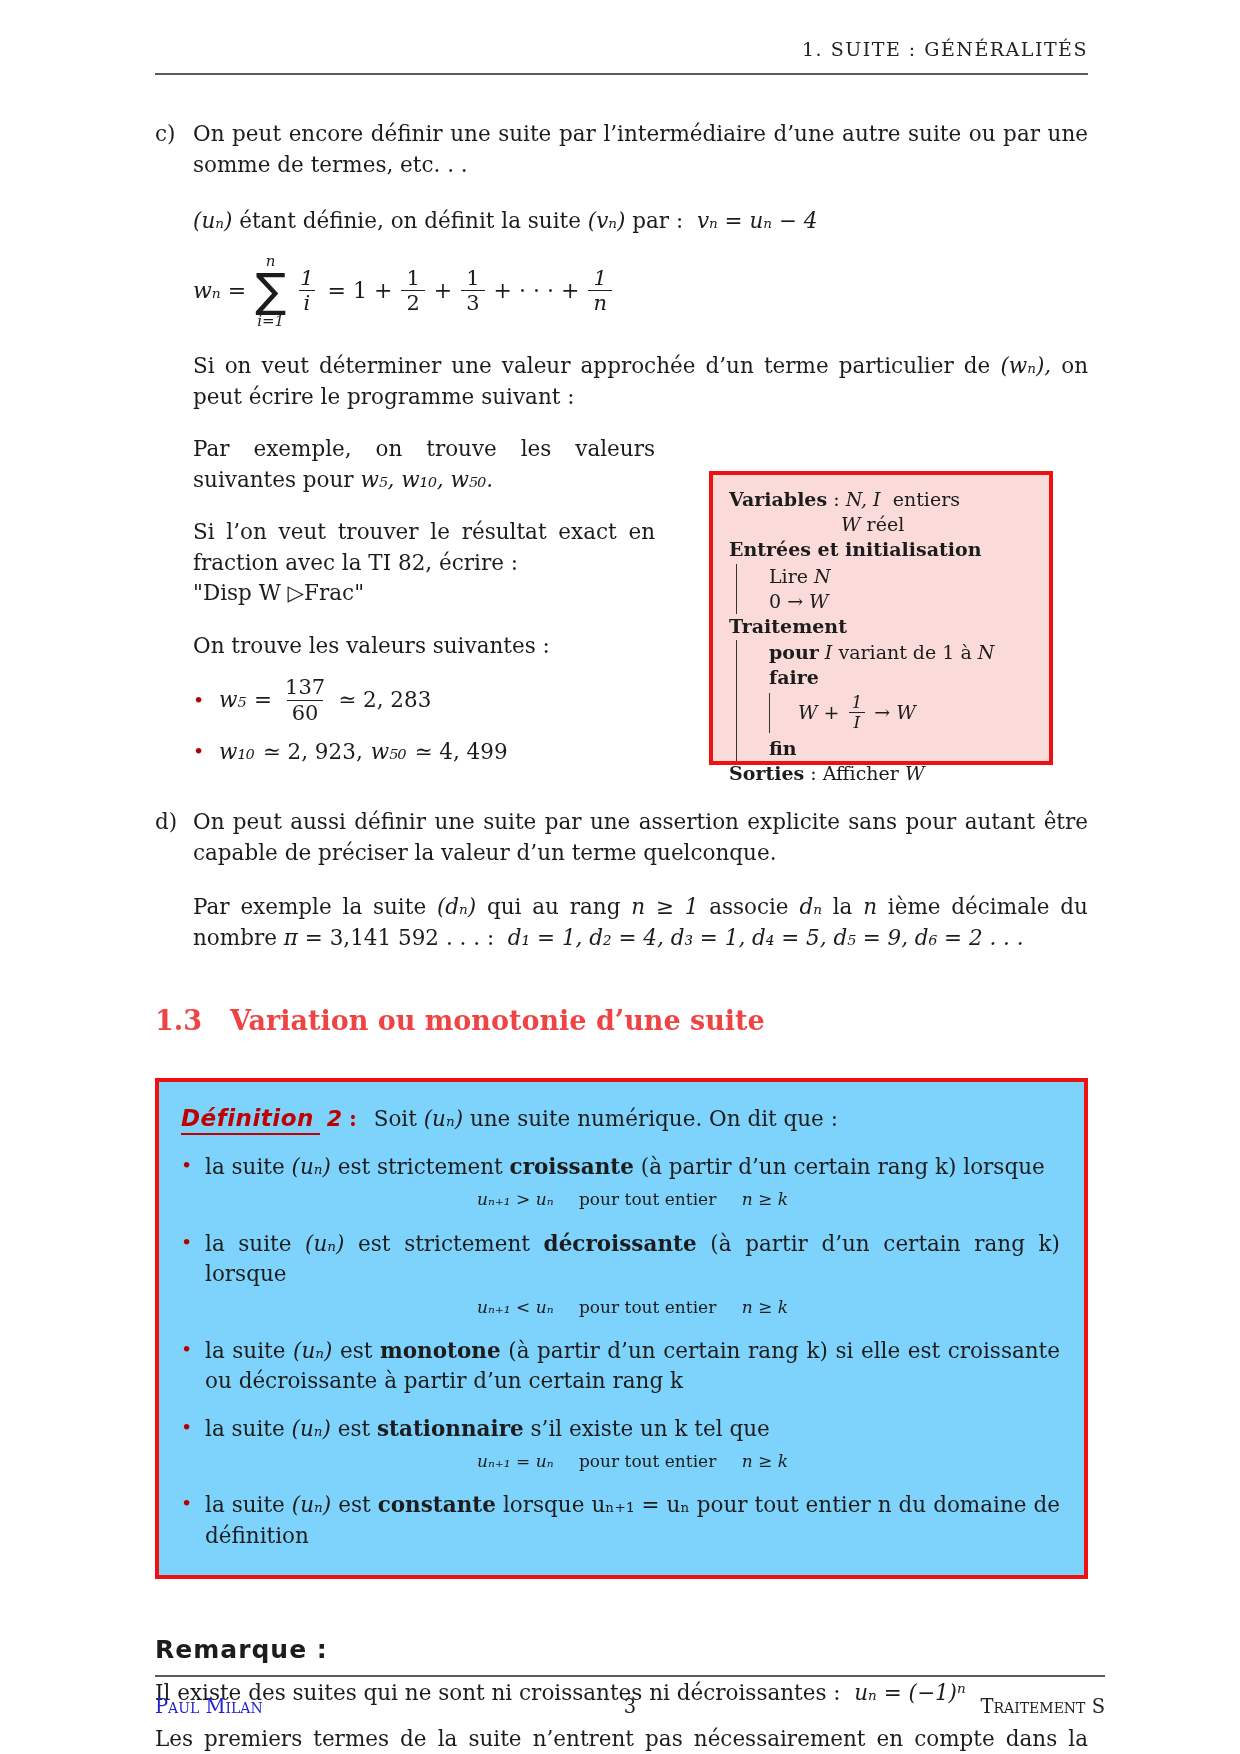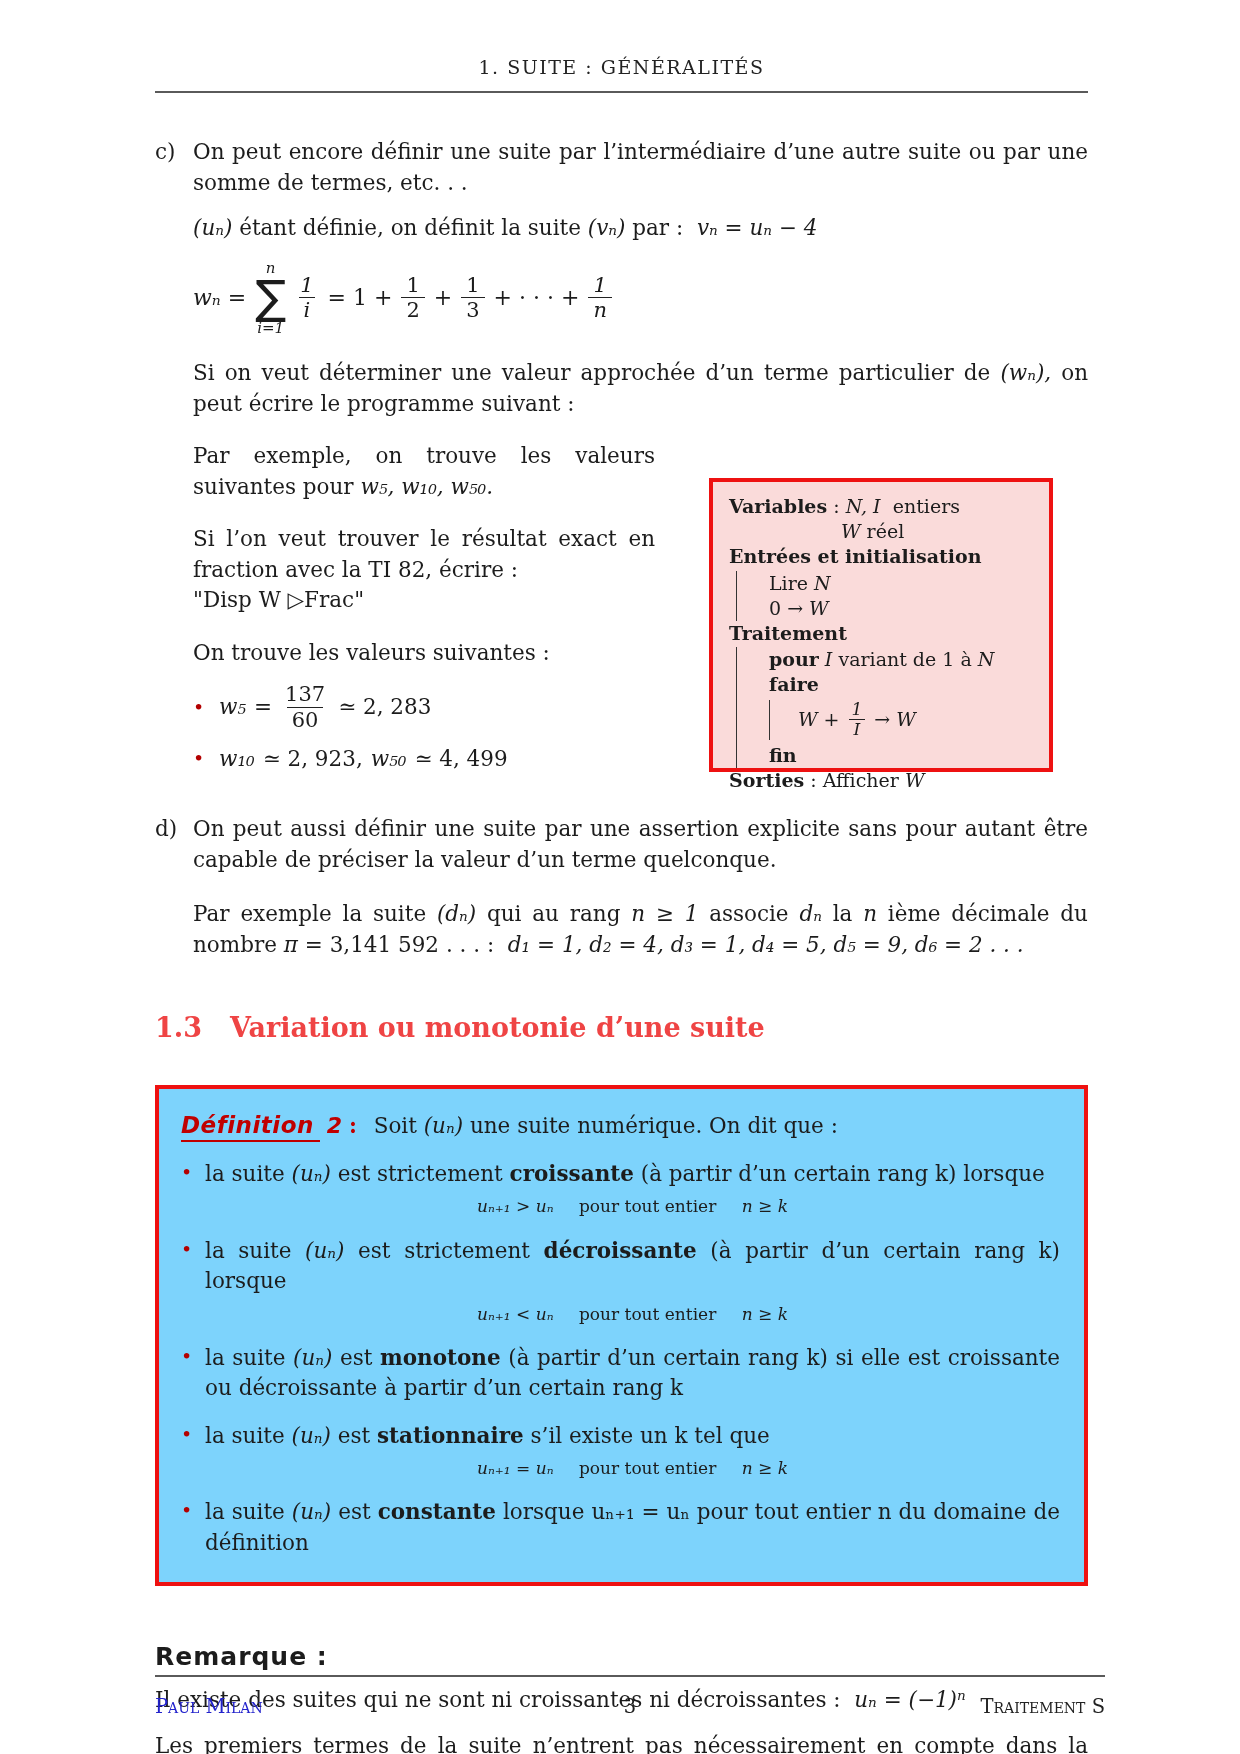--- a/index.html
+++ b/index.html
@@ -9,31 +9,31 @@
     width: 1240px;
     height: 1754px;
     background: #ffffff;
     font-family: "DejaVu Serif", serif;
     color: #1c1c1c;
     overflow: hidden;
   }
   .content { margin: 0 152px 0 155px; }
 
   
-  .doc-header { padding-top: 56px; text-align: center; font-size: 19px; letter-spacing: 1.5px; color: #222; }
+  .doc-header { padding-top: 38px; text-align: right; font-size: 19px; letter-spacing: 1.5px; color: #222; }
   .header-rule { border: none; border-top: 2px solid #5a5a5a; margin-top: 13px; }
 
   
   .item { display: flex; margin-top: 44px; font-size: 21.5px; line-height: 1.42; }
   .item-label { width: 38px; flex: 0 0 38px; }
   .item-body { flex: 1; }
   .just { text-align: justify; }
   .math-i { font-style: italic; }
 
-  .def-line { margin-top: 15px; font-size: 21.5px; }
+  .def-line { margin-top: 26px; font-size: 21.5px; }
 
   
   .formula-row { display: flex; align-items: center; gap: 9px; margin-top: 16px; font-size: 22px; }
   .bigop { display: inline-flex; flex-direction: column; align-items: center; line-height: 1; }
   .bigop .lim { font-size: 15px; font-style: italic; line-height: 1.1; }
   .bigop .sigma { font-size: 46px; line-height: 0.95; font-family: "DejaVu Sans", sans-serif; font-weight: 400; }
   .frac { display: inline-flex; flex-direction: column; align-items: center; vertical-align: middle; line-height: 1.15; }
   .frac .num { padding: 0 5px; }
   .frac .den { padding: 0 5px; border-top: 1.6px solid #222; }
   .frac-lg { font-size: 21px; }

